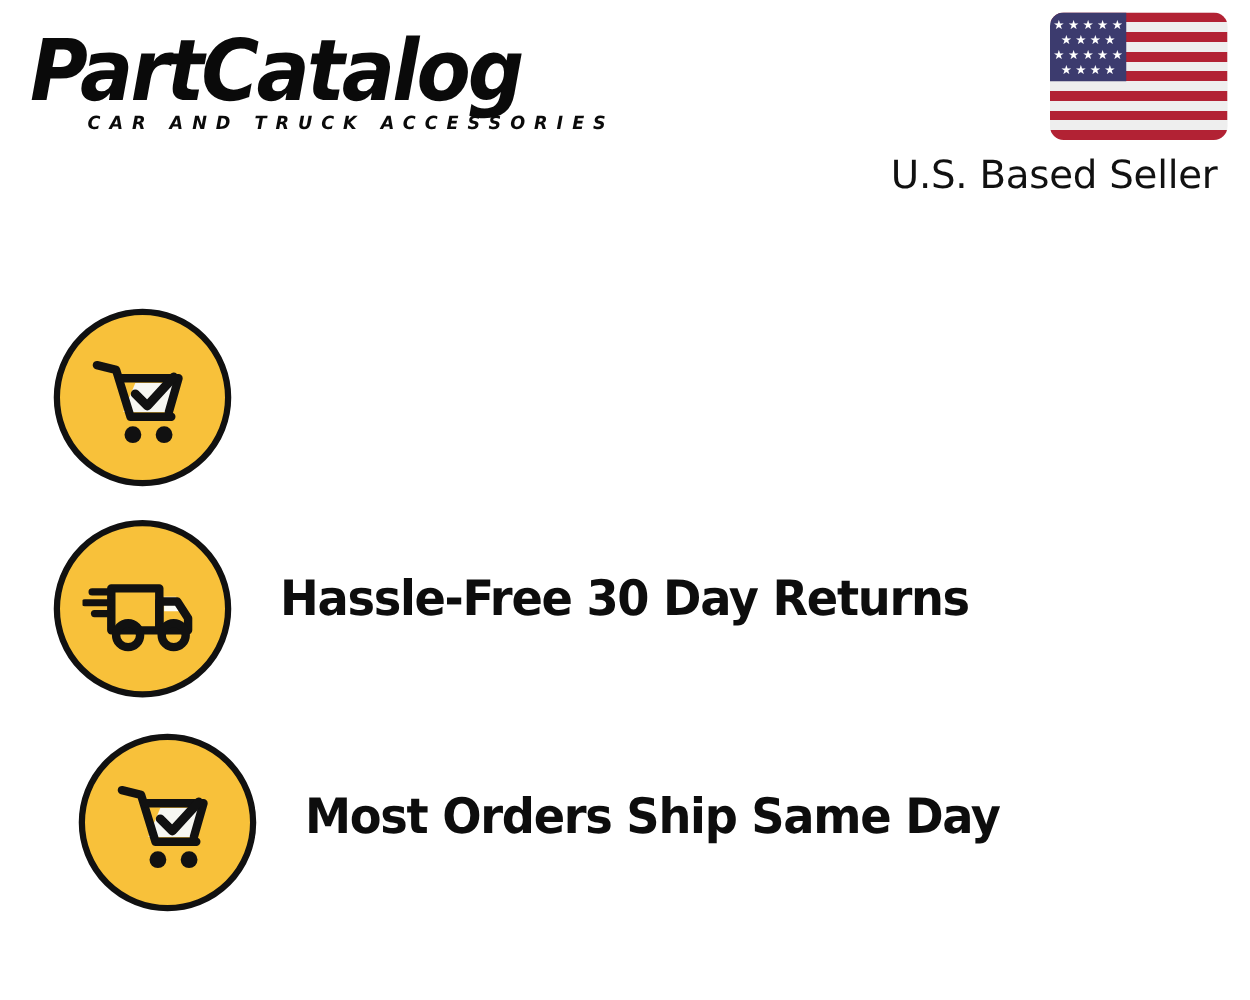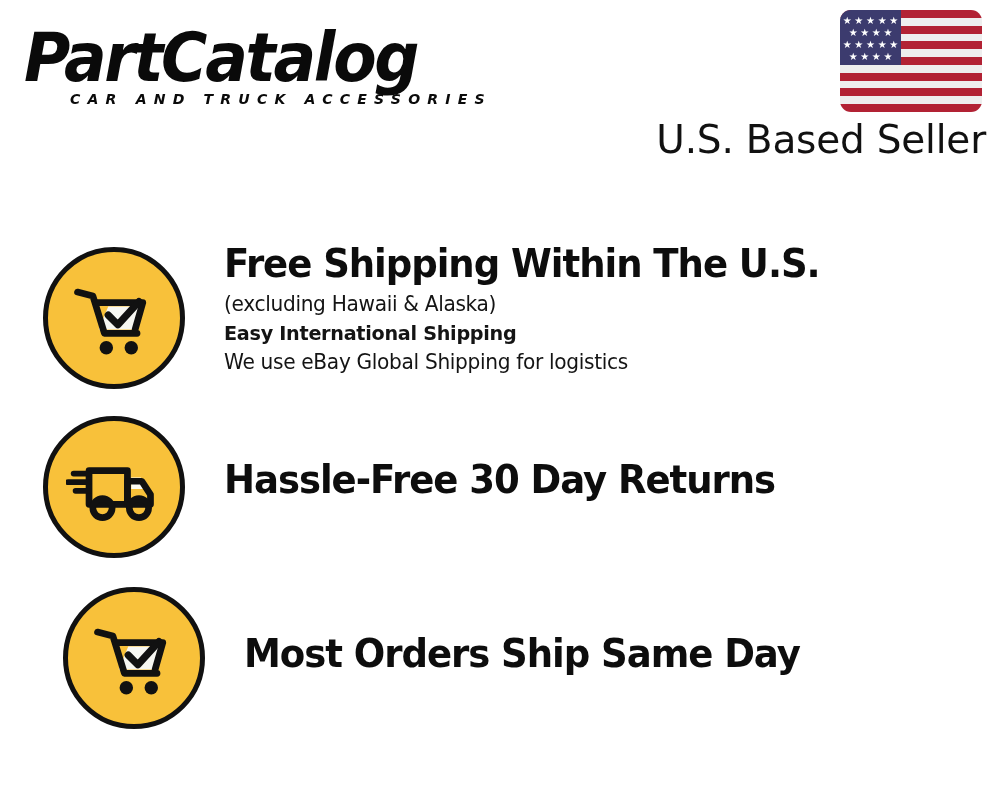--- a/index.html
+++ b/index.html
@@ -102,25 +102,25 @@
     color: #ffffff;
     font-size: 10px;
     line-height: 10px;
   }
   .flag-canton .star-row.r1 { top: 6px; }
   .flag-canton .star-row.r2 { top: 18px; padding: 0 6px; box-sizing: border-box; }
   .flag-canton .star-row.r3 { top: 30px; }
   .flag-canton .star-row.r4 { top: 42px; padding: 0 6px; box-sizing: border-box; }
   .seller-label {
     position: absolute;
-    right: 0;
+    right: 12px;
     top: 114px;
     font-family: "DejaVu Sans", sans-serif;
     font-weight: 400;
-    font-size: 39px;
+    font-size: 31px;
     line-height: 36px;
     letter-spacing: -0.2px;
     color: #111111;
     white-space: nowrap;
   }
 
   
   .features {
     position: absolute;
     left: 0;
@@ -246,26 +246,20 @@
   <div class="feature-row row-1">
     <div class="badge-circle">
       <svg viewBox="0 0 100 100" xmlns="http://www.w3.org/2000/svg">
         <path d="M44 38 L76 38 L70 62 L34 62 Z" fill="#f7f7f2"></path>
         <path d="M12 23 L28 27 L40 66 L74 66" fill="none" stroke="#111111" stroke-width="7" stroke-linecap="round" stroke-linejoin="round"></path>
         <path d="M31 34 L80 34 L72 62" fill="none" stroke="#111111" stroke-width="7" stroke-linecap="round" stroke-linejoin="round"></path>
         <path d="M44 47 L54 57 L76 33" fill="none" stroke="#111111" stroke-width="7.5" stroke-linecap="round" stroke-linejoin="round"></path>
         <circle cx="42" cy="81" r="7" fill="#111111"></circle>
         <circle cx="68" cy="81" r="7" fill="#111111"></circle>
       </svg>
-    </div>
-    <div class="feature-text">
-      <div class="headline">Free Shipping Within The U.S.</div>
-      <div class="subline">(excluding Hawaii &amp; Alaska)</div>
-      <div class="subline strong">Easy International Shipping</div>
-      <div class="subline">We use eBay Global Shipping for logistics</div>
     </div>
   </div>
 
   <div class="feature-row row-2">
     <div class="badge-circle">
       <svg viewBox="0 0 100 100" xmlns="http://www.w3.org/2000/svg">
         <path d="M68 40 L78 40 L84 52 L68 52 Z" fill="#fdfdf6"></path>
         <path d="M24 33 L64 33 L64 68 L24 68 Z" fill="none" stroke="#111111" stroke-width="7" stroke-linejoin="round"></path>
         <path d="M64 44 L79 44 L88 58 L88 68 L64 68 Z" fill="none" stroke="#111111" stroke-width="7" stroke-linejoin="round"></path>
         <line x1="8" y1="36" x2="24" y2="36" stroke="#111111" stroke-width="6" stroke-linecap="round"></line>

